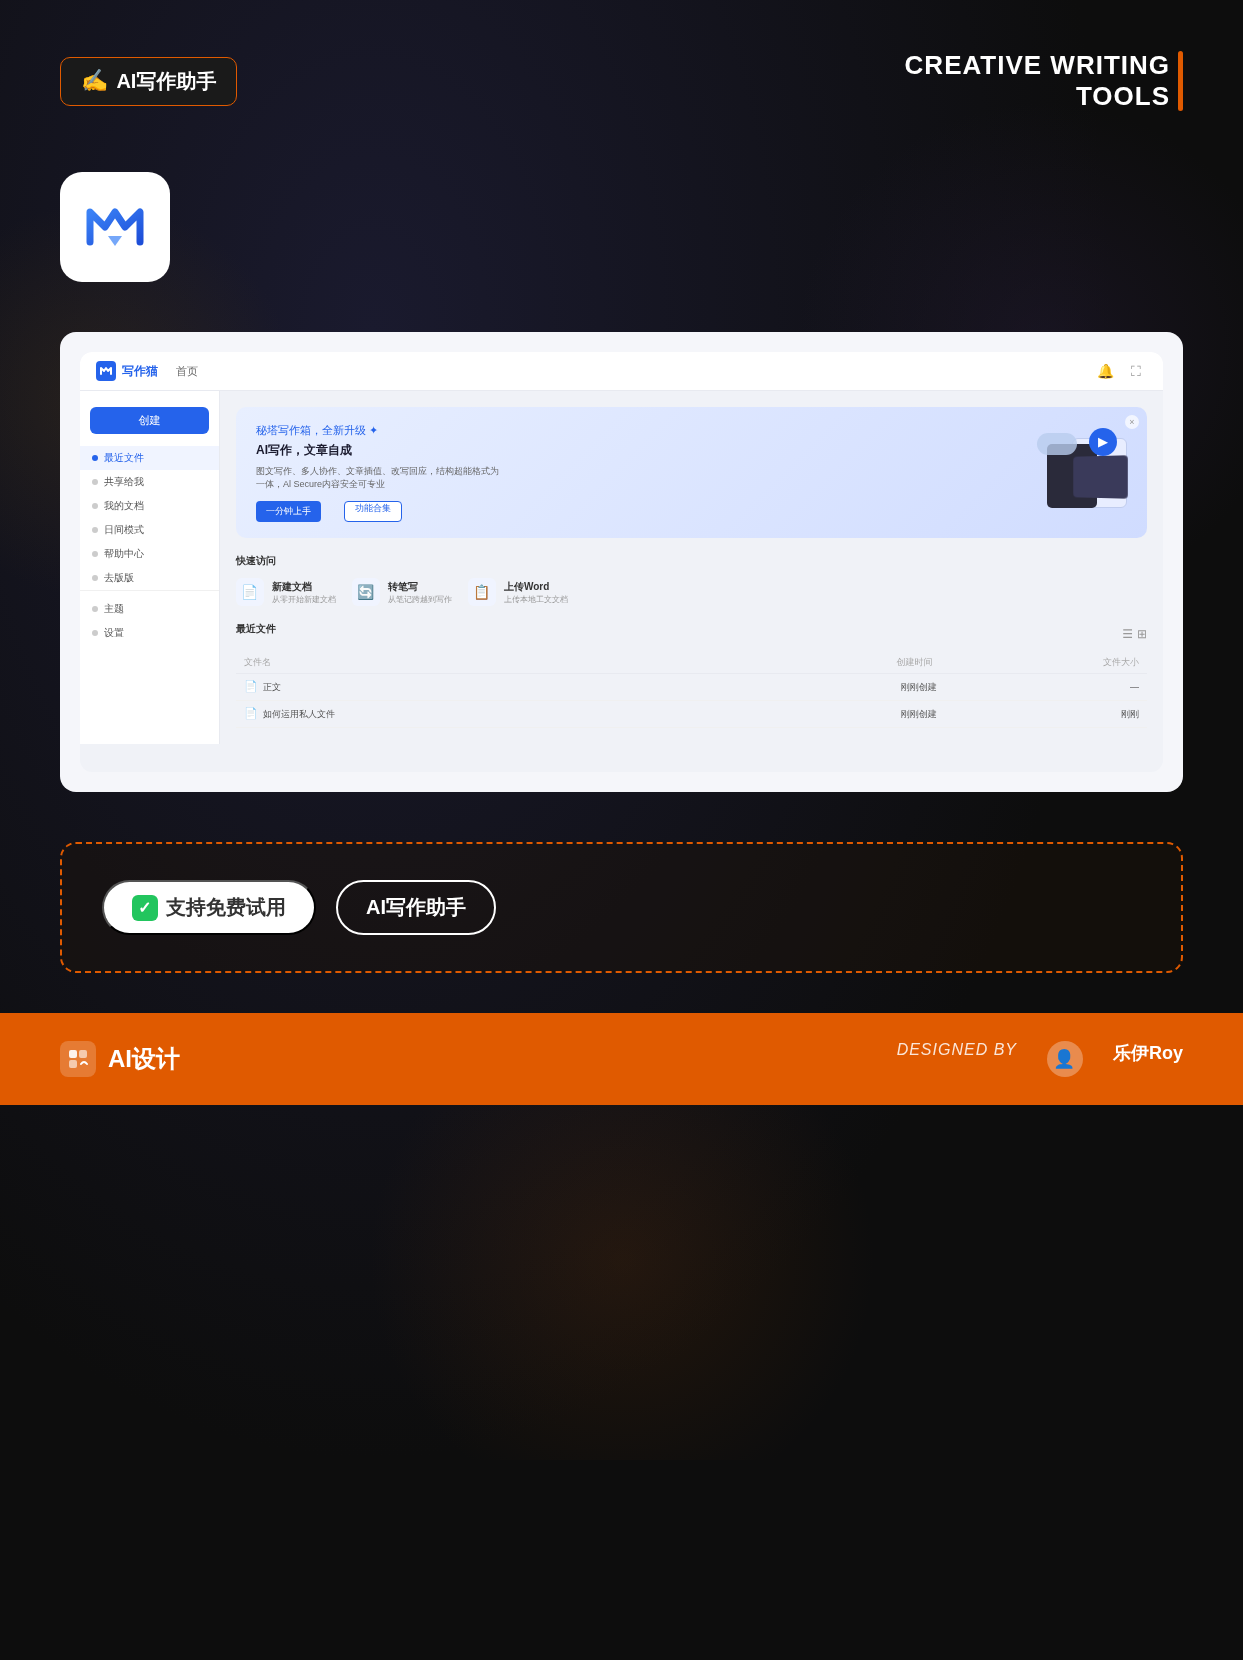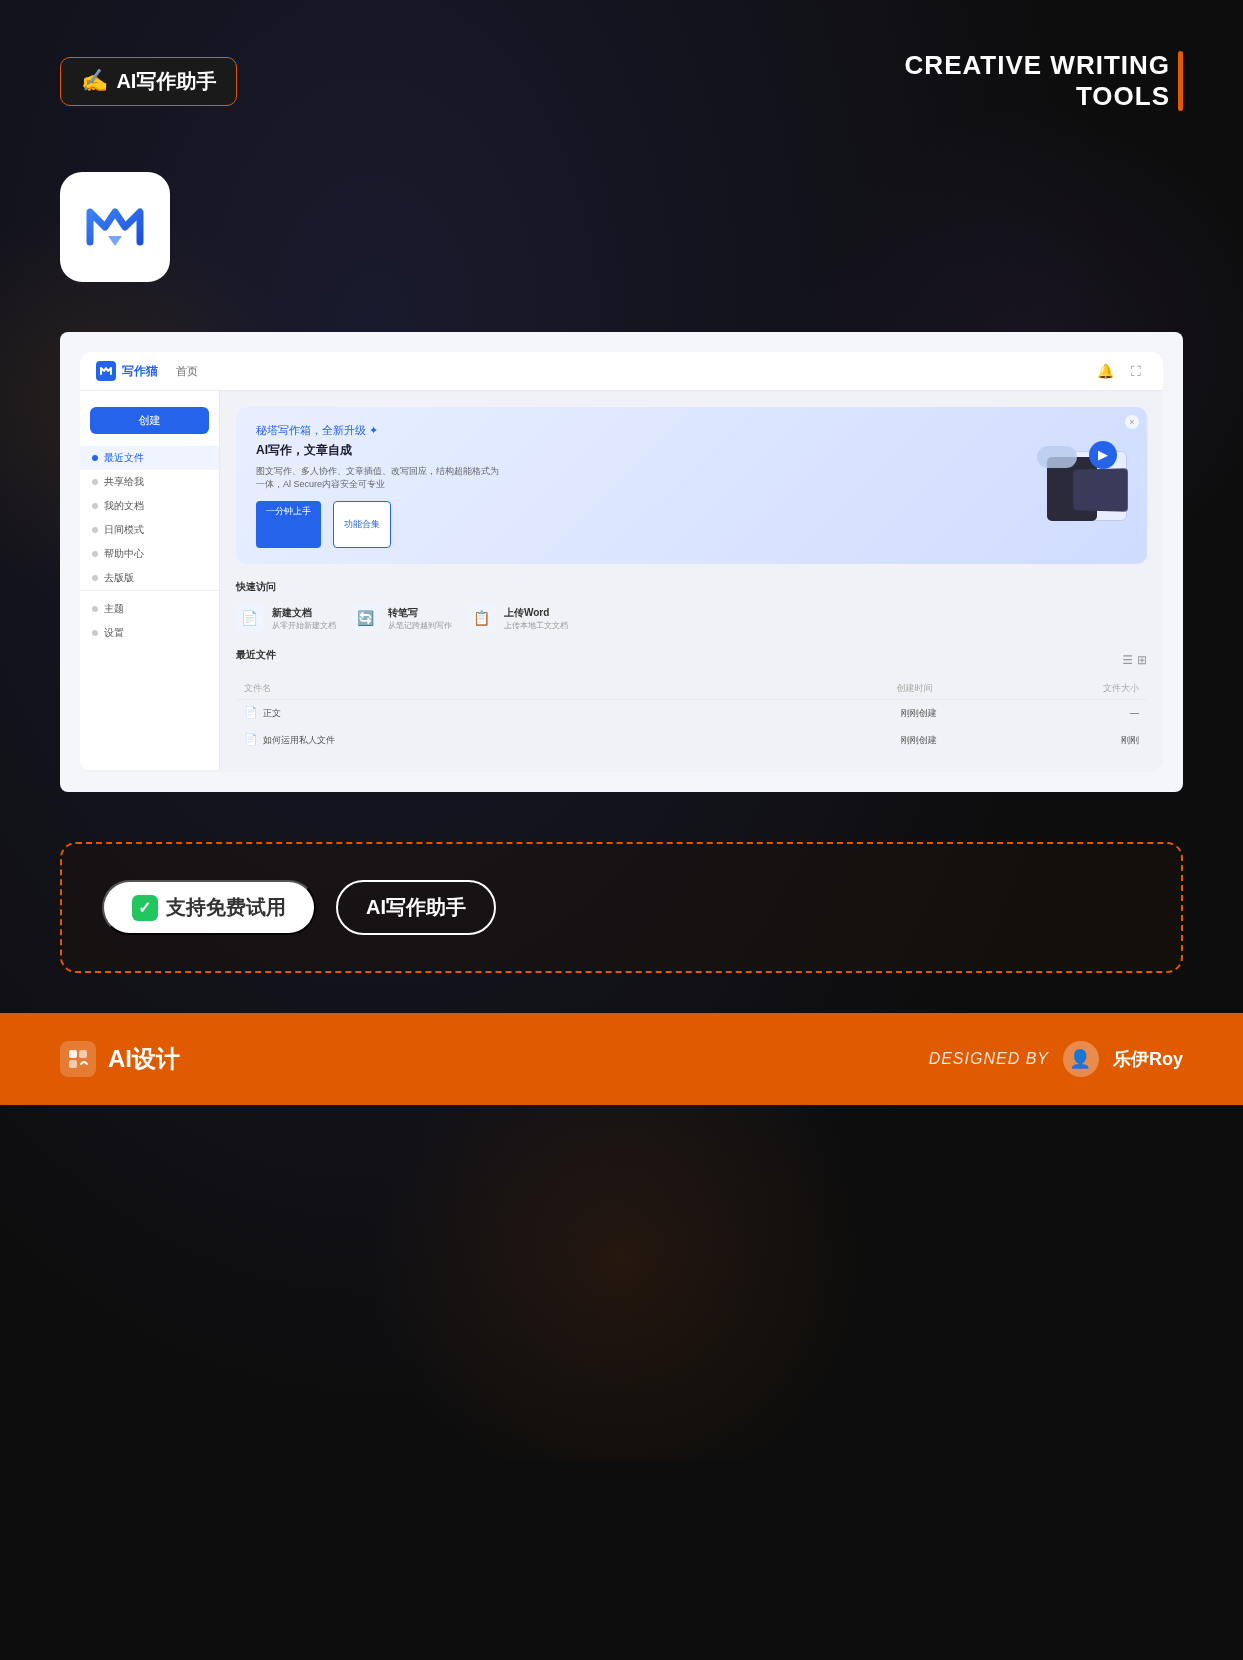--- a/index.html
+++ b/index.html
@@ -135,21 +135,21 @@
       font-size: 90px;
       font-weight: 900;
       color: #fff;
       letter-spacing: 2px;
       line-height: 1;
     }
 
     
     .app-screenshot {
       background: #f5f6fa;
-      border-radius: 8px;
+      border-radius: 16px;
       padding: 20px;
       margin-bottom: 50px;
       overflow: hidden;
     }
 
     .screenshot-inner {
       background: #f0f2f7;
       border-radius: 12px;
       overflow: hidden;
       min-height: 420px;
@@ -294,36 +294,36 @@
 
     .screenshot-hero-text .hero-desc {
       font-size: 9px;
       color: #666;
       margin-bottom: 10px;
       max-width: 250px;
     }
 
     .hero-btns {
       display: flex;
-      gap: 12px;
+      gap: 23px;
     }
 
     .hero-btn-primary {
       background: #2563eb;
       color: #fff;
       border-radius: 4px;
       padding: 4px 10px;
       font-size: 9px;
     }
 
     .hero-btn-secondary {
       background: #fff;
       color: #2563eb;
       border-radius: 4px;
-      padding: 16px 10px;
+      padding: 0 10px;
       font-size: 9px;
       border: 1px solid #2563eb;
       text-align: center;
     }
 
     .hero-close {
       position: absolute;
       top: 8px;
       right: 8px;
       width: 14px;
@@ -512,22 +512,22 @@
       height: 36px;
       background: rgba(255,255,255,0.2);
       border-radius: 8px;
       display: flex;
       align-items: center;
       justify-content: center;
     }
 
     .footer-right {
       display: flex;
-      align-items: center;
-      gap: 14px;
+      align-items: flex-start;
+      gap: 30px;
       color: #fff;
     }
 
     .footer-designed-by {
       font-size: 16px;
       color: rgba(255,255,255,0.85);
       letter-spacing: 1px;
       font-style: italic;
     }
 

